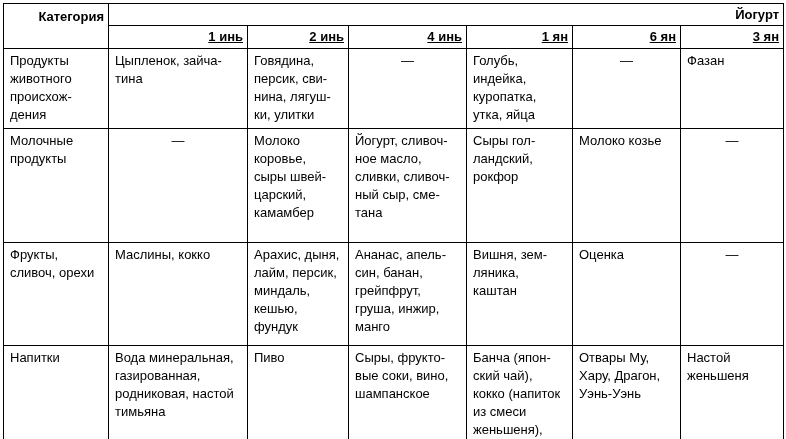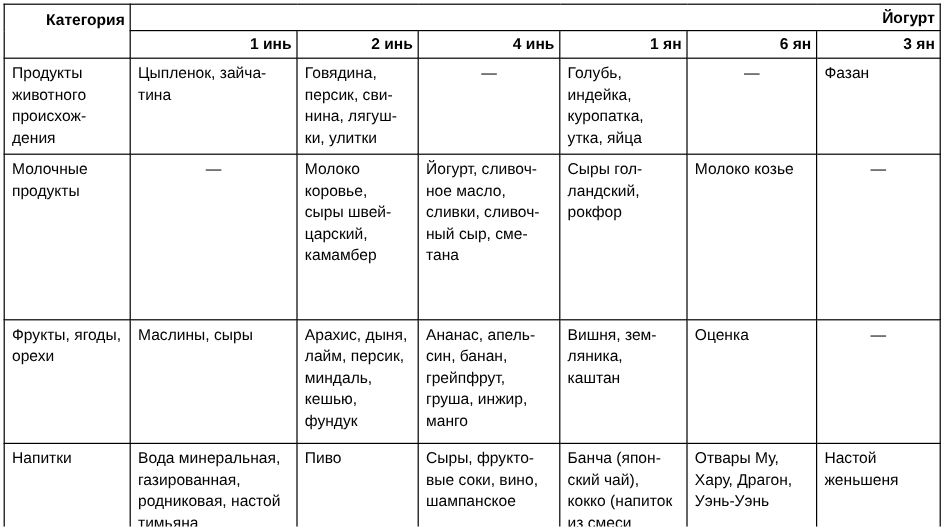--- a/index.html
+++ b/index.html
@@ -44,23 +44,23 @@
     line-height: 18px;
     vertical-align: top;
     text-align: left;
     padding: 3px 6px 3px 6px;
     word-wrap: break-word;
   }
   .food-table td.dash {
     text-align: center;
   }
   thead tr.hrow1 { height: 22px; }
-  thead tr.hrow2 { height: 23px; }
+  thead tr.hrow2 { height: 23px; text-decoration: underline; }
   tbody tr.r0 { height: 80px; }
-  tbody tr.r1 { height: 138px; }
+  tbody tr.r1 { height: 114px; }
   tbody tr.r2 { height: 103px; }
   tbody tr.r3 { height: 95px; }
 </style>
 </head>
 <body>
 
 <div class="page">
   <table class="food-table">
     <colgroup>
       <col style="width:105px">
@@ -98,22 +98,22 @@
       <tr class="r1">
         <td>Молочные продукты</td>
         <td class="dash">—</td>
         <td>Молоко коровье, сыры швей­царский, камамбер</td>
         <td>Йогурт, сливоч­ное масло, сливки, сливоч­ный сыр, сме­тана</td>
         <td>Сыры гол­ландский, рокфор</td>
         <td>Молоко козье</td>
         <td class="dash">—</td>
       </tr>
       <tr class="r2">
-        <td>Фрукты, ягоды, орехи</td>
-        <td>Маслины, сыры</td>
+        <td>Фрукты, сливоч, орехи</td>
+        <td>Маслины, кокко</td>
         <td>Арахис, дыня, лайм, персик, мин­даль, кешью, фундук</td>
         <td>Ананас, апель­син, банан, грейпфрут, груша, инжир, манго</td>
         <td>Вишня, зем­ляника, каштан</td>
         <td>Оценка</td>
         <td class="dash">—</td>
       </tr>
       <tr class="r3">
         <td>Напитки</td>
         <td>Вода минераль­ная, газирован­ная, родниковая, настой тимьяна</td>
         <td>Пиво</td>

